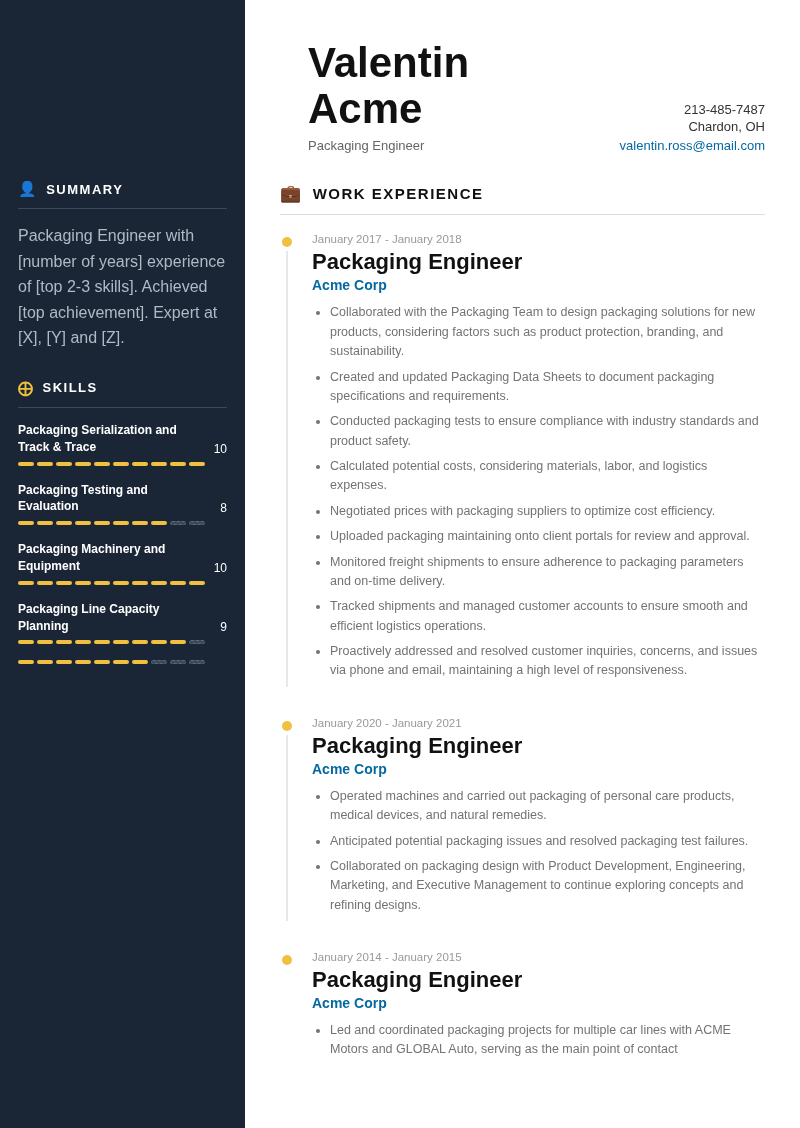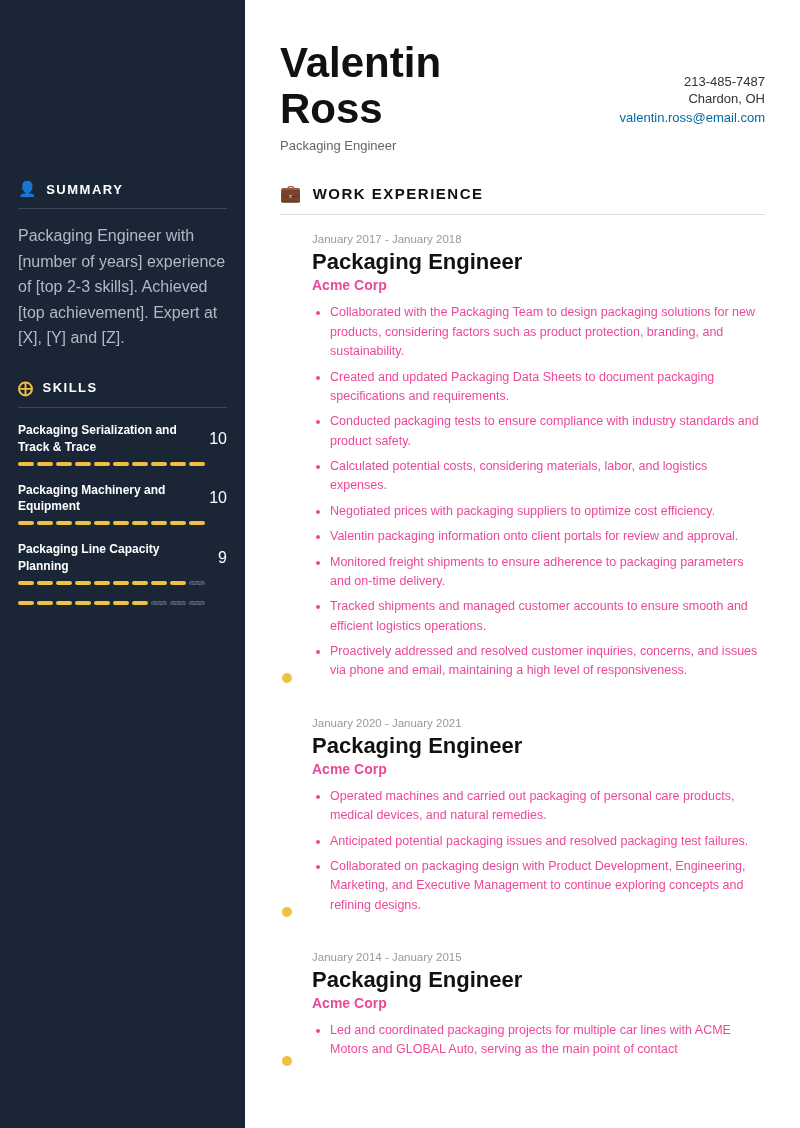--- a/index.html
+++ b/index.html
@@ -55,35 +55,35 @@
     }
 
     
     .skill-item {
       margin-bottom: 16px;
     }
 
     .skill-header {
       display: flex;
       justify-content: space-between;
-      align-items: center;
+      align-items: flex-end;
       margin-bottom: 6px;
     }
 
     .skill-name {
       font-size: 12px;
       font-weight: 700;
       color: #fff;
       flex: 1;
       padding-right: 8px;
       line-height: 1.4;
     }
 
     .skill-score {
-      font-size: 16px;
+      font-size: 12px;
       color: #fff;
       font-weight: 400;
       min-width: 14px;
       text-align: right;
     }
 
     .skill-bar-row {
       display: flex;
       gap: 3px;
     }
@@ -107,22 +107,23 @@
     .main {
       flex: 1;
       background: #fff;
       padding: 40px 35px 40px 35px;
     }
 
     
     .header {
       display: flex;
       justify-content: space-between;
-      align-items: center;
+      align-items: flex-end;
       margin-bottom: 30px;
+      margin-left: 28px;
     }
 
     .header-left h1 {
       font-size: 42px;
       font-weight: 900;
       color: #111;
       line-height: 1.1;
     }
 
     .header-left .subtitle {
@@ -176,21 +177,20 @@
       border: none;
       border-top: 1.5px solid #ddd;
       margin-bottom: 18px;
     }
 
     
     .work-entry {
       display: flex;
       gap: 18px;
       margin-bottom: 30px;
-      align-items: flex-end;
     }
 
     .work-timeline {
       display: flex;
       flex-direction: column;
       align-items: center;
       min-width: 14px;
       padding-top: 4px;
     }
 
@@ -222,32 +222,32 @@
     .work-title {
       font-size: 22px;
       font-weight: 700;
       color: #111;
       margin-bottom: 2px;
     }
 
     .work-company {
       font-size: 14px;
       font-weight: 700;
-      color: #ec4899;
+      color: #0369a1;
       margin-bottom: 10px;
     }
 
     .work-bullets {
       list-style: disc;
       padding-left: 18px;
     }
 
     .work-bullets li {
       font-size: 12.5px;
-      color: #ec4899;
+      color: #737373;
       margin-bottom: 6px;
       line-height: 1.55;
     }
 
     
     .sidebar-top-spacer {
       height: 160px;
     }
   </style>
 </head>
@@ -285,20 +285,38 @@
             <div class="skill-dot filled"></div>
             <div class="skill-dot filled"></div>
             <div class="skill-dot filled"></div>
             <div class="skill-dot filled"></div>
             <div class="skill-dot filled"></div>
             <div class="skill-dot filled"></div>
           </div>
         </div>
         <div class="skill-item">
           <div class="skill-header">
+            <span class="skill-name">Packaging Testing and Evaluation</span>
+            <span class="skill-score">8</span>
+          </div>
+          <div class="skill-bar-row">
+            <div class="skill-dot filled"></div>
+            <div class="skill-dot filled"></div>
+            <div class="skill-dot filled"></div>
+            <div class="skill-dot filled"></div>
+            <div class="skill-dot filled"></div>
+            <div class="skill-dot filled"></div>
+            <div class="skill-dot filled"></div>
+            <div class="skill-dot filled"></div>
+            <div class="skill-dot empty"></div>
+            <div class="skill-dot empty"></div>
+          </div>
+        </div>
+        <div class="skill-item">
+          <div class="skill-header">
             <span class="skill-name">Packaging Machinery and Equipment</span>
             <span class="skill-score">10</span>
           </div>
           <div class="skill-bar-row">
             <div class="skill-dot filled"></div>
             <div class="skill-dot filled"></div>
             <div class="skill-dot filled"></div>
             <div class="skill-dot filled"></div>
             <div class="skill-dot filled"></div>
             <div class="skill-dot filled"></div>
@@ -343,21 +361,21 @@
       </div>
   </div>
 </div>
 
 <div class="main">
 
   <div class="header">
     <div class="header-left">
       <h1>
         <span>Valentin</span><br>
-        <span>Ross</span>
+        <span>Acme</span>
       </h1>
       <div class="subtitle">Packaging Engineer</div>
     </div>
     <div class="header-right">
       <span class="phone">213-485-7487</span>
       <span class="location">Chardon, OH</span>
       <a class="email" href="mailto:valentin.ross@email.com">valentin.ross@email.com</a>
     </div>
   </div>
 
@@ -376,21 +394,21 @@
           <div class="work-content">
             <div class="work-date">January 2017 - January 2018</div>
             <div class="work-title">Packaging Engineer</div>
             <div class="work-company">Acme Corp</div>
             <ul class="work-bullets">
               <li>Collaborated with the Packaging Team to design packaging solutions for new products, considering factors such as product protection, branding, and sustainability.</li>
               <li>Created and updated Packaging Data Sheets to document packaging specifications and requirements.</li>
               <li>Conducted packaging tests to ensure compliance with industry standards and product safety.</li>
               <li>Calculated potential costs, considering materials, labor, and logistics expenses.</li>
               <li>Negotiated prices with packaging suppliers to optimize cost efficiency.</li>
-              <li>Valentin packaging information onto client portals for review and approval.</li>
+              <li>Uploaded packaging maintaining onto client portals for review and approval.</li>
               <li>Monitored freight shipments to ensure adherence to packaging parameters and on-time delivery.</li>
               <li>Tracked shipments and managed customer accounts to ensure smooth and efficient logistics operations.</li>
               <li>Proactively addressed and resolved customer inquiries, concerns, and issues via phone and email, maintaining a high level of responsiveness.</li>
             </ul>
           </div>
         </div>
         <div class="work-entry">
           <div class="work-timeline">
             <div class="timeline-dot"></div>
             <div class="timeline-line"></div>

